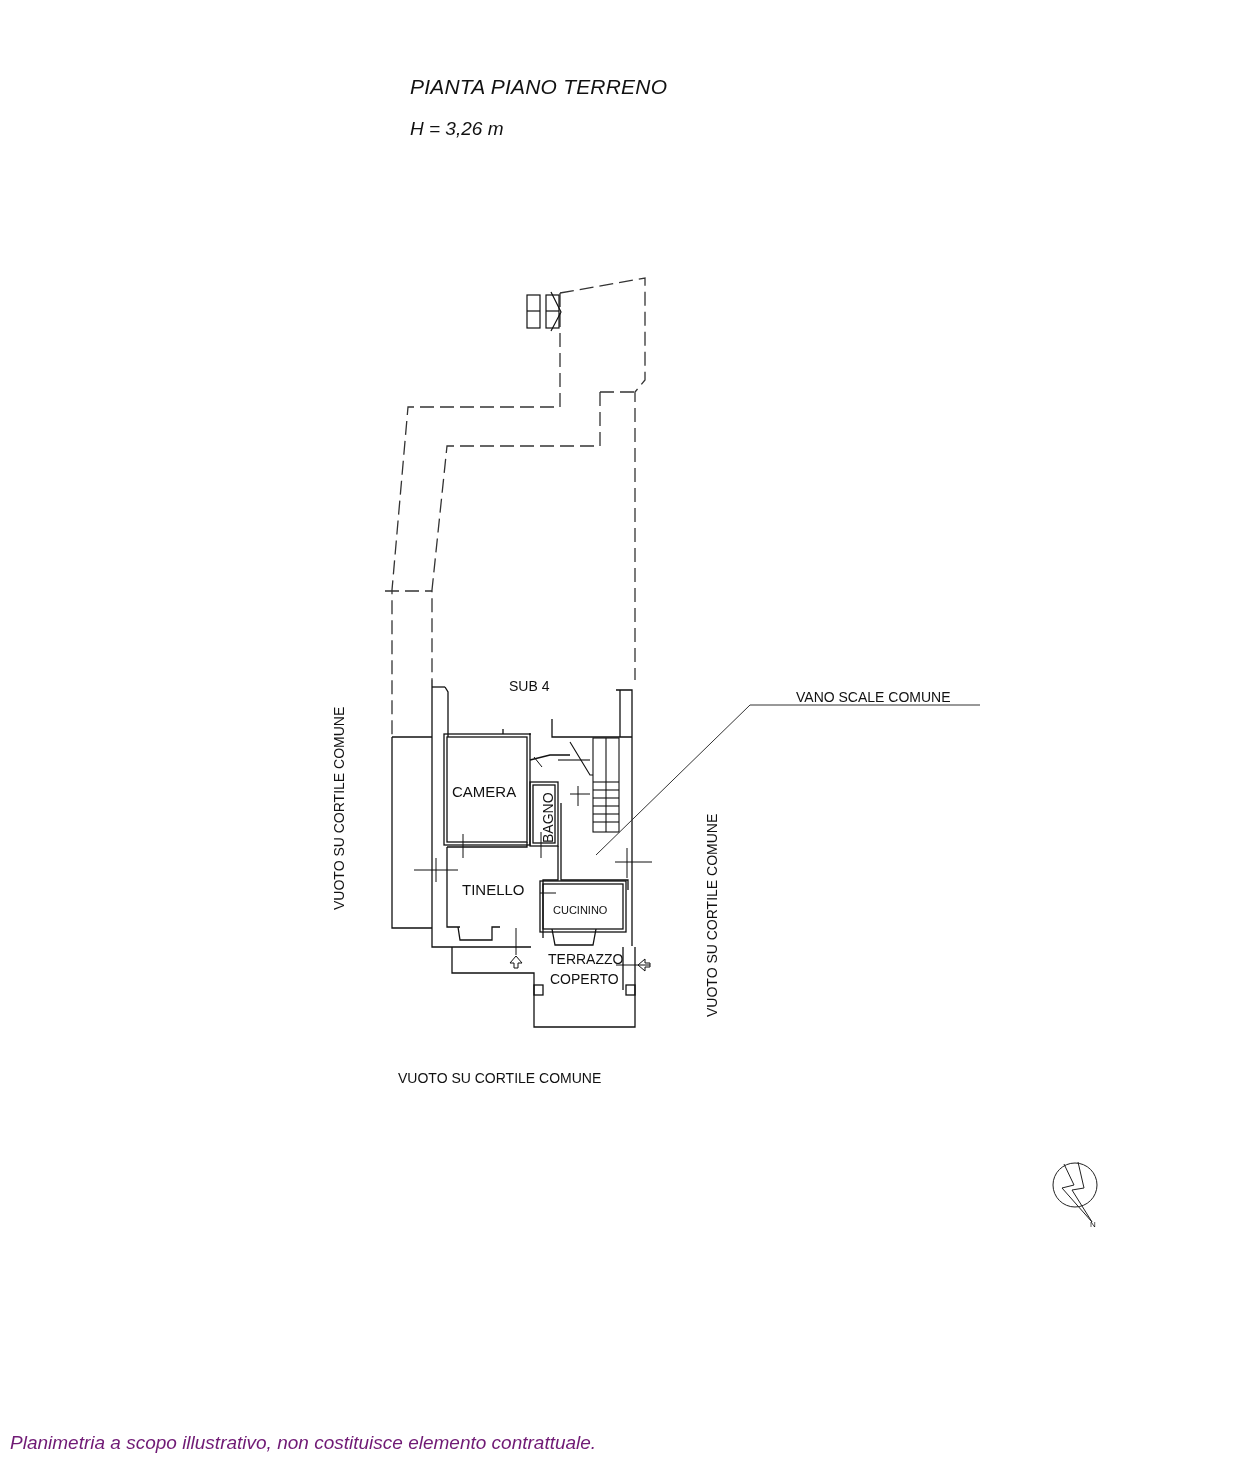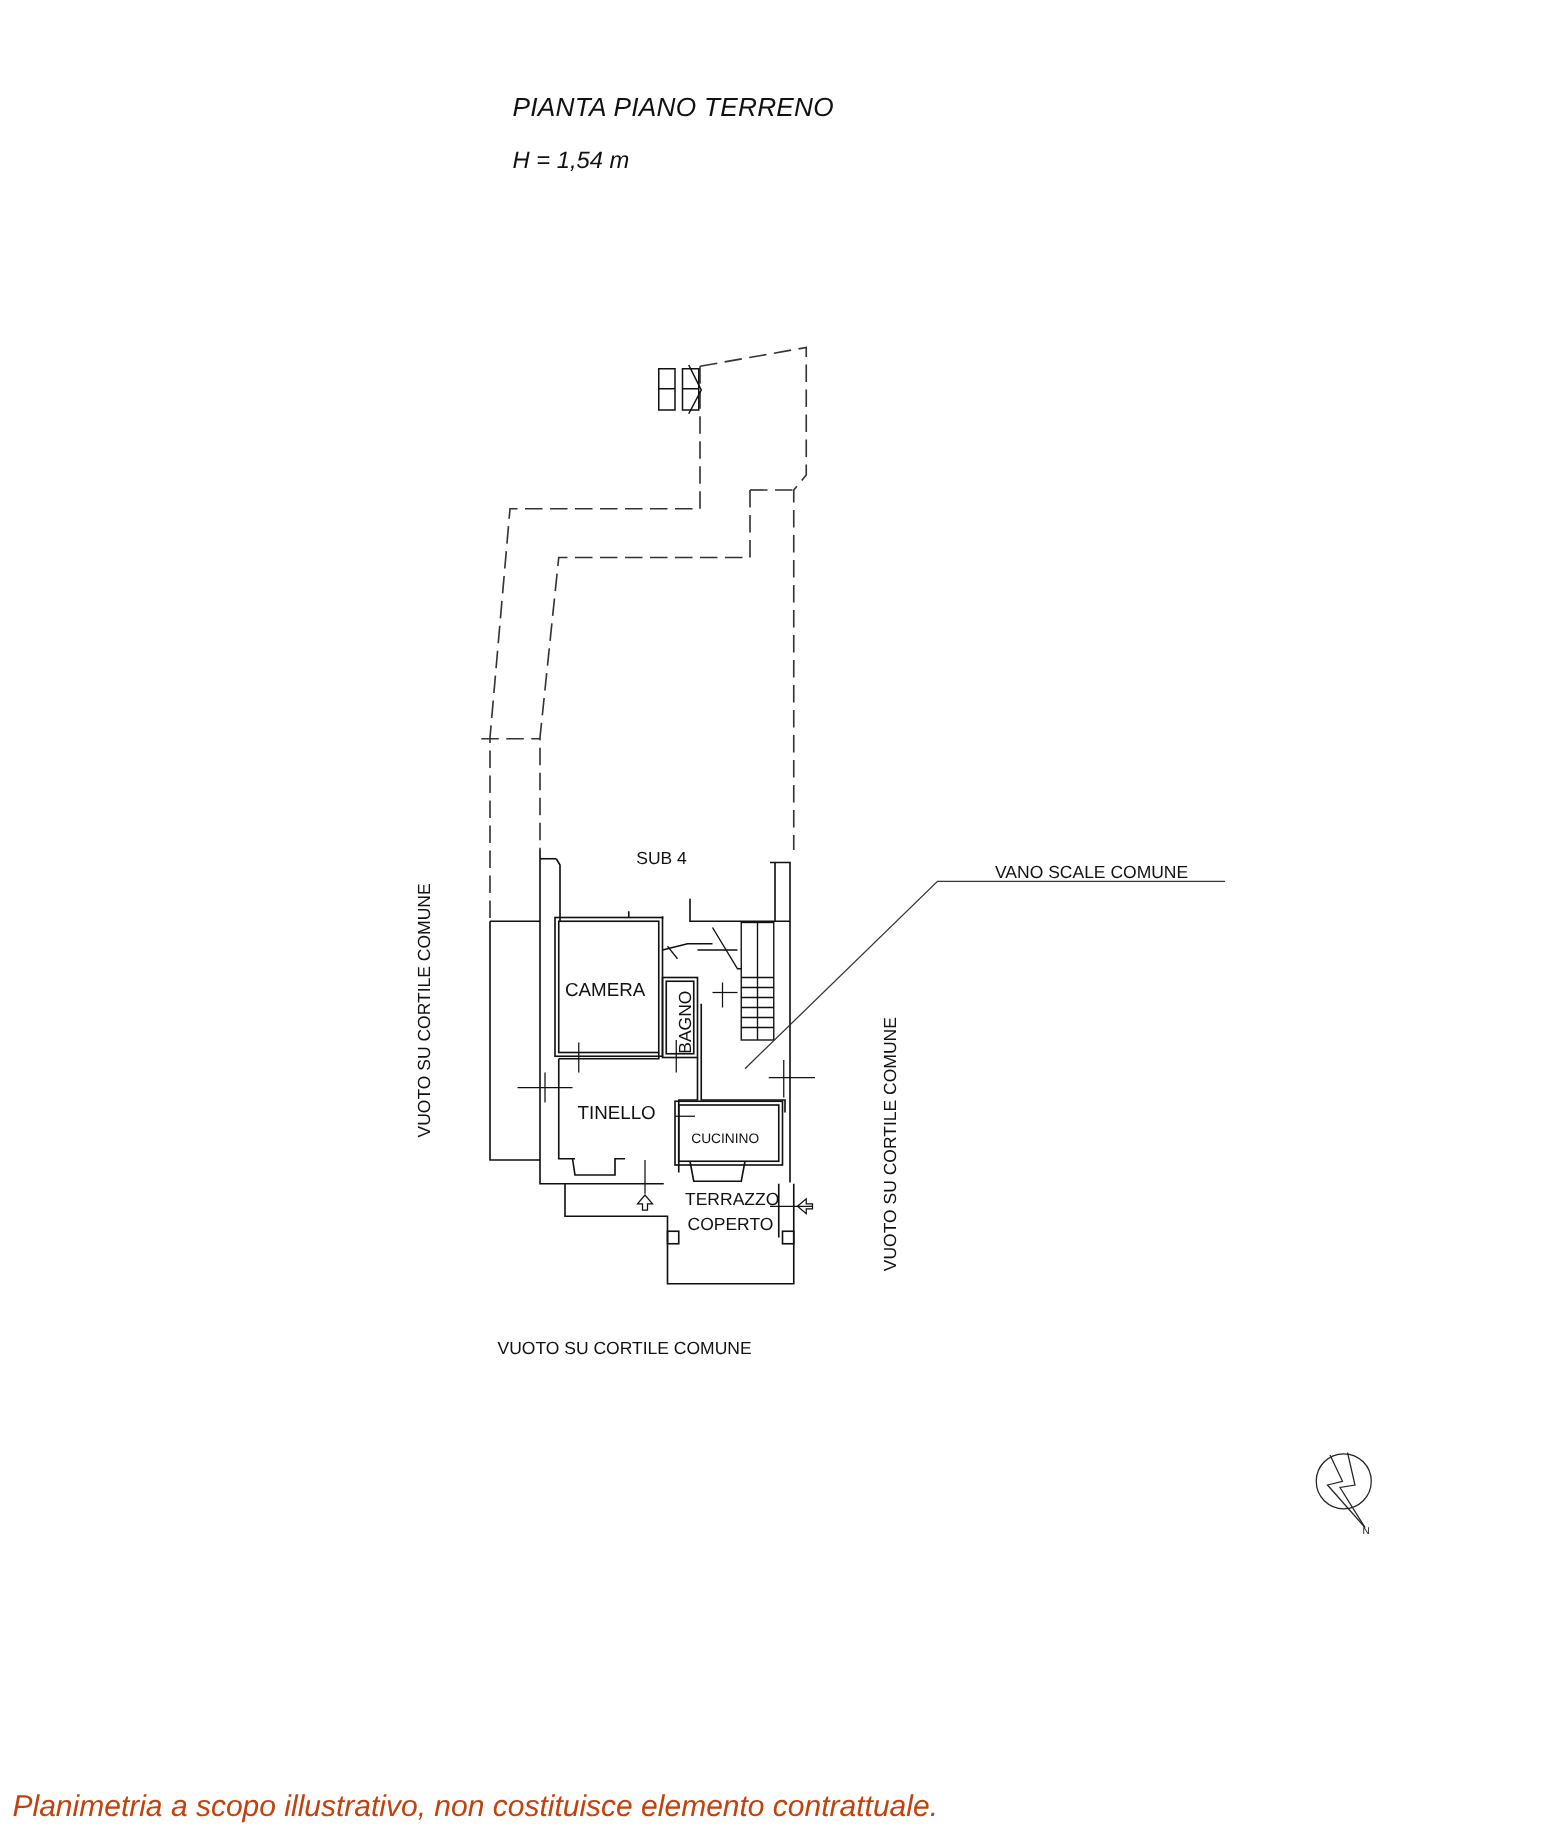--- a/index.html
+++ b/index.html
@@ -3,27 +3,27 @@
 <meta charset="utf-8">
 <style>
   html, body { margin: 0; padding: 0; background: #ffffff; }
   body { width: 1242px; height: 1470px; position: relative; overflow: hidden;
          font-family: "Liberation Sans", sans-serif; color: #111; }
   .abs { position: absolute; white-space: nowrap; font-style: italic; }
   #title { left: 410px; top: 75px; font-size: 21px; letter-spacing: 0.2px; }
   #height { left: 410px; top: 118px; font-size: 19px; }
   svg#plan { position: absolute; left: 0; top: 0; }
   .lbl { font-family: "Liberation Sans", sans-serif; fill: #111; }
-  #disclaimer { left: 10px; top: 1432px; font-size: 24px; color: #c2410c; }
+  #disclaimer { left: 10px; top: 1432px; font-size: 19px; color: #701a75; }
 </style>
 </head>
 <body>
 
 <div id="title" class="abs">PIANTA PIANO TERRENO</div>
-<div id="height" class="abs">H = 1,54 m</div>
+<div id="height" class="abs">H = 3,26 m</div>
 
 <svg id="plan" width="1242" height="1470" viewBox="0 0 1242 1470">
 
   <g fill="none" stroke="#333" stroke-width="1.3" stroke-dasharray="14 6">
     <polyline points="560,293 645,278 645,380 635,392 635,680"></polyline>
     <polyline points="560,293 560,407 408,407 392,590 392,735"></polyline>
     <polyline points="600,392 635,392"></polyline>
     <polyline points="600,392 600,446 447,446 432,590 432,680"></polyline>
     <polyline points="385,591 432,591"></polyline>
   </g>

